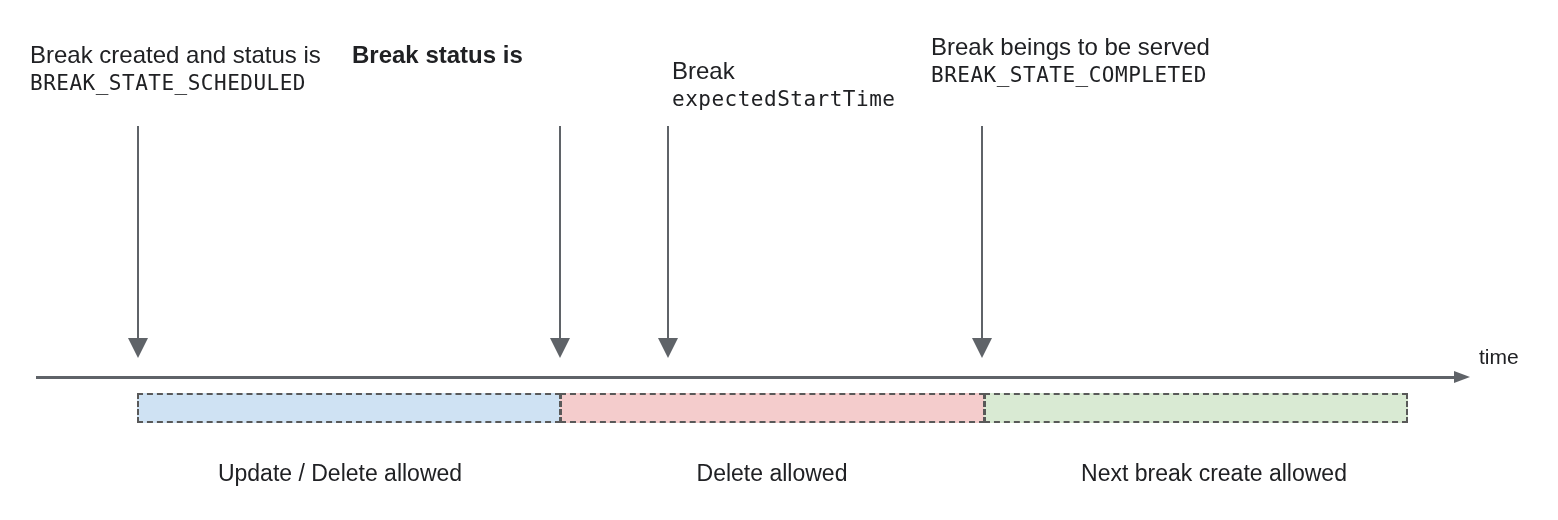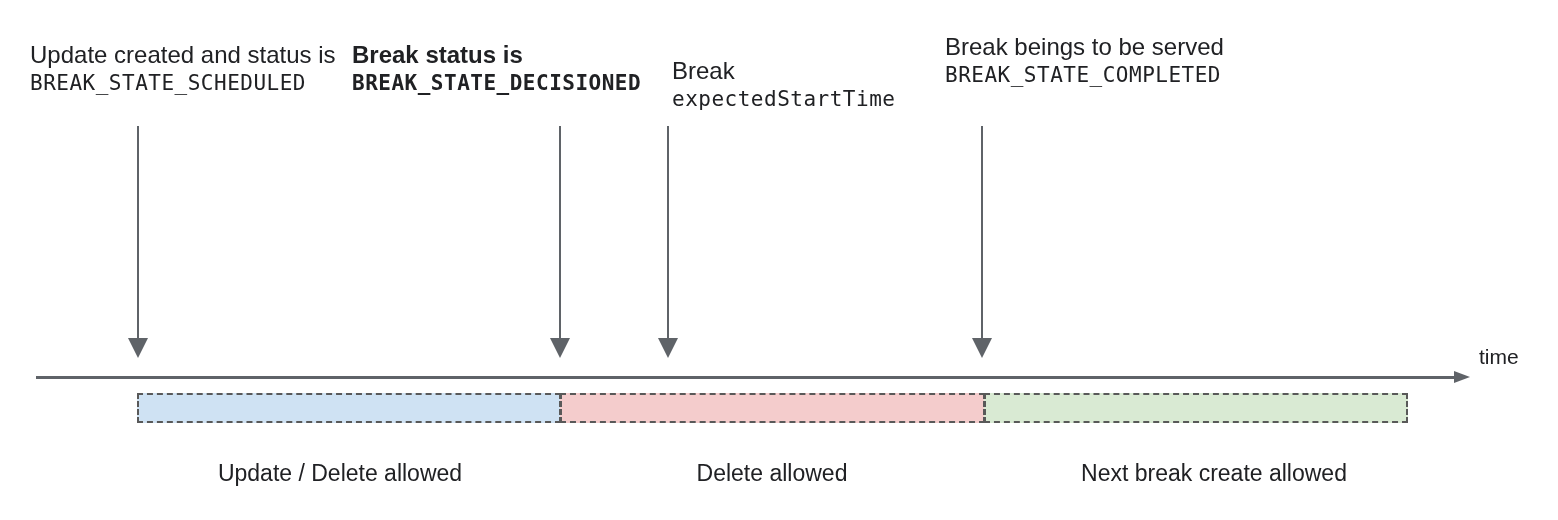--- a/index.html
+++ b/index.html
@@ -92,35 +92,34 @@
   #seg-label-1 { left: 340px; }
   #seg-label-2 { left: 772px; }
   #seg-label-3 { left: 1214px; text-align: center; }
 </style>
 </head>
 <body>
 
 <div id="canvas">
 
   <div class="annotation" style="left:30px; top:40px;">
-    <div>Update created and status is</div>
+    <div>Break created and status is</div>
     <div class="code">BREAK_STATE_SCHEDULED</div>
   </div>
 
   <div class="annotation" style="left:352px; top:40px;font-weight:bold;">
     <div>Break status is</div>
-    <div class="code">BREAK_STATE_DECISIONED</div>
   </div>
 
   <div class="annotation" style="left:672px; top:40px;margin-top:16px;">
     <div>Break</div>
     <div class="code">expectedStartTime</div>
   </div>
 
-  <div class="annotation" style="left:931px; top:32px;margin-left:14px;">
+  <div class="annotation" style="left:931px; top:32px;">
     <div>Break beings to be served</div>
     <div class="code">BREAK_STATE_COMPLETED</div>
   </div>
 
   <div class="down-arrow" style="left:128px;">
     <div class="shaft"></div>
     <div class="head"></div>
   </div>
   <div class="down-arrow" style="left:550px;">
     <div class="shaft"></div>

